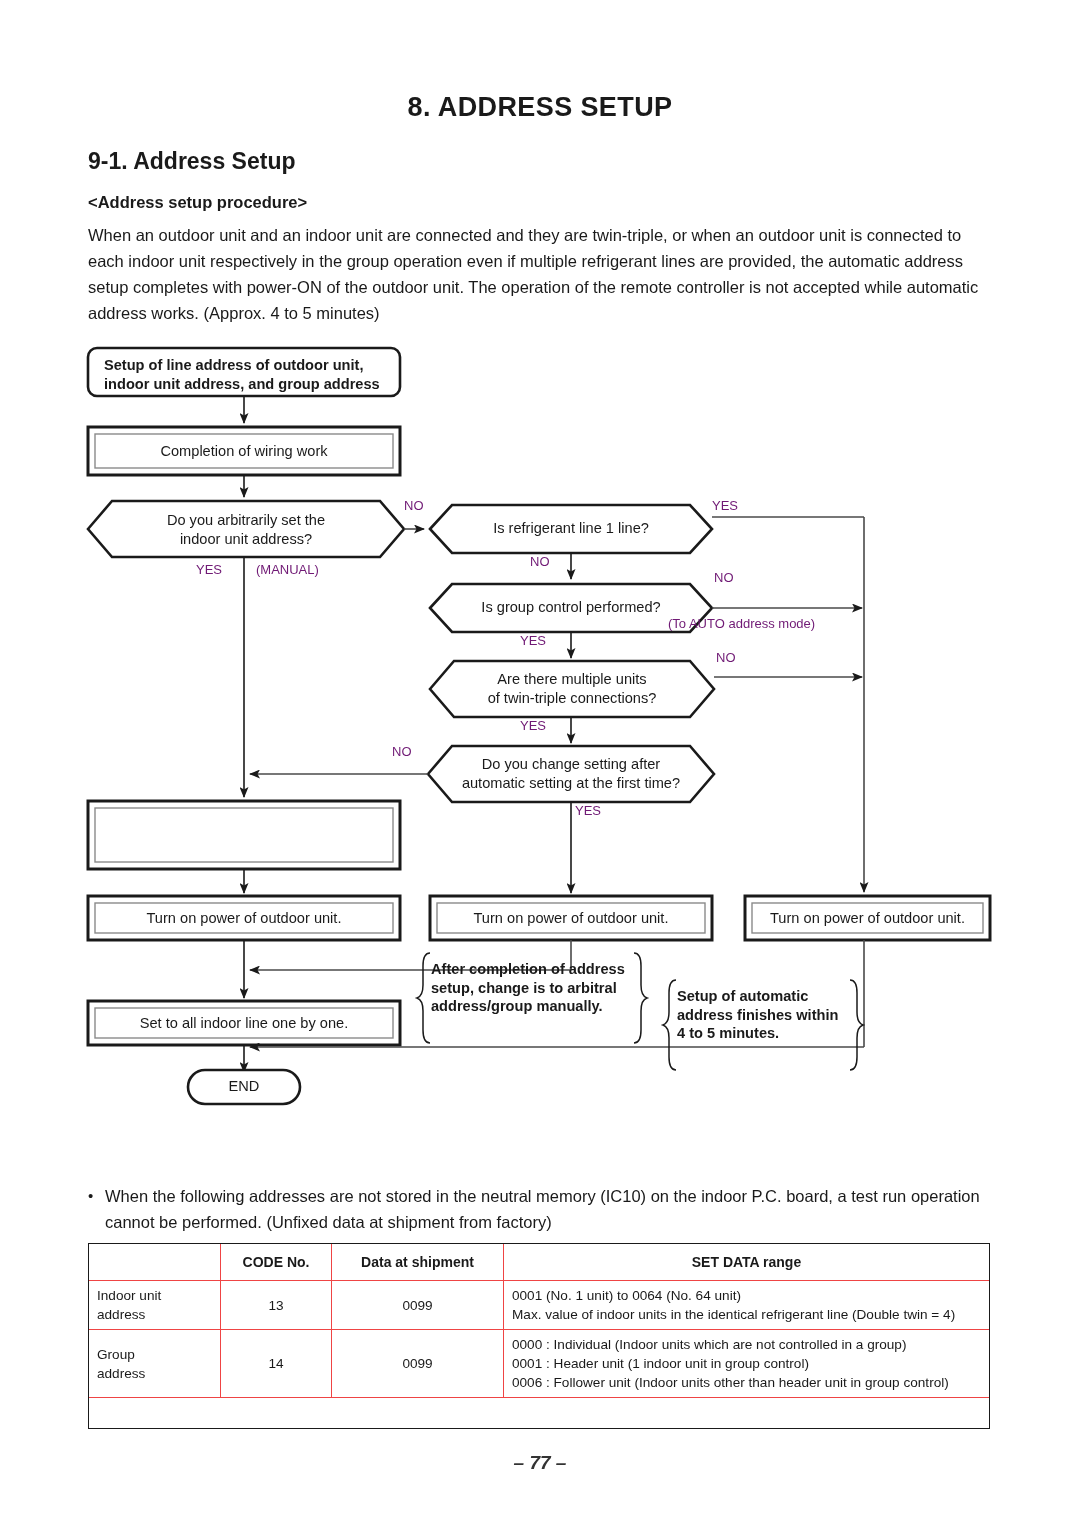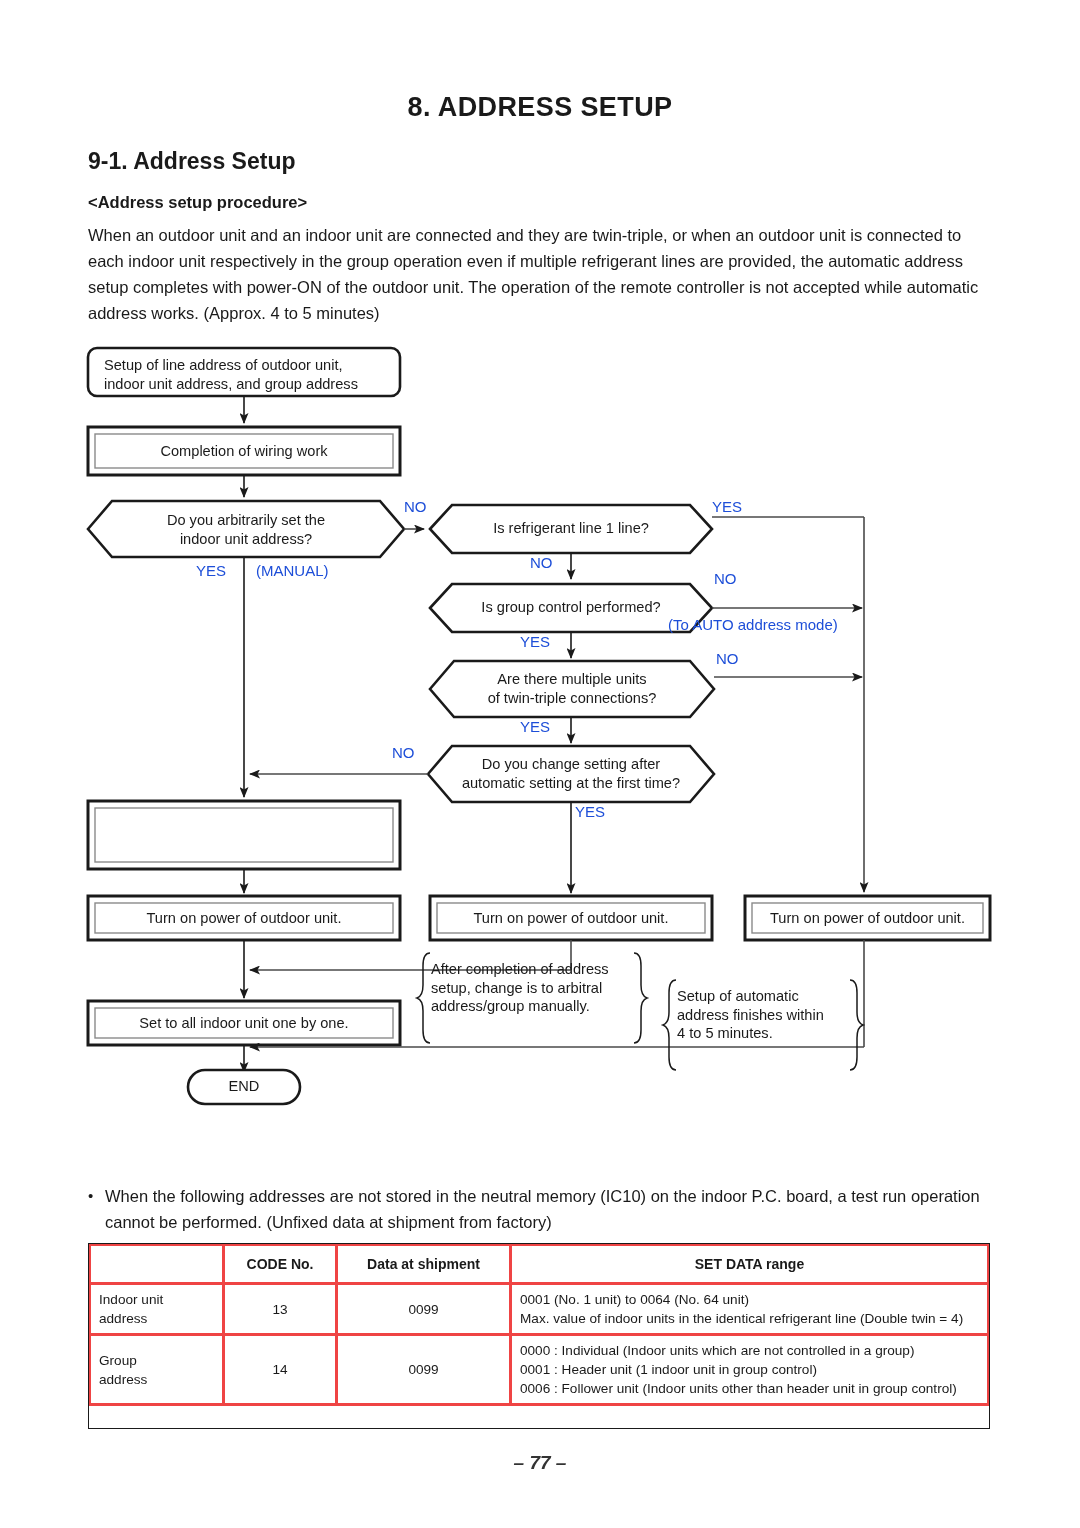--- a/index.html
+++ b/index.html
@@ -59,25 +59,25 @@
   }
   .flow svg { display:block; }
   .node-text {
     position: absolute;
     font-size: 14.6px;
     line-height: 18.5px;
     color: #1a1a1a;
     white-space: pre-line;
   }
   .node-text.ctr { text-align: center; }
-  .node-text.lft { text-align: left; }
+  .node-text.lft { text-align: left; font-weight: bold; }
   .edge-label {
     position: absolute;
-    font-size: 15px;
-    color: #1d4ed8;
+    font-size: 13px;
+    color: #701a75;
     white-space: nowrap;
   }
   
   .note {
     position: absolute;
     left: 88px; top: 1183px;
     width: 910px;
     font-size: 16.5px;
     line-height: 26px;
   }
@@ -93,21 +93,21 @@
   
   table.spec {
     position: absolute;
     left: 88px; top: 1243px;
     width: 902px;
     border-collapse: collapse;
     font-size: 13.6px;
     color: #1a1a1a;
   }
   table.spec td, table.spec th {
-    border: 3px solid #ef4444;
+    border: 1px solid #ef4444;
     padding: 5px 8px;
     vertical-align: middle;
     font-weight: normal;
     text-align: left;
   }
   table.spec th {
     font-weight: bold;
     text-align: center;
     font-size: 14px;
   }
@@ -247,21 +247,21 @@
     <div class="node-text ctr" style="left: 444px; top: 425px; width: 254px; white-space: pre-line;">Do you change setting after
 automatic setting at the first time?</div>
 
 
     <div class="node-text ctr" style="left:95px; top:579px; width:298px;">Turn on power of outdoor unit.</div>
 
     <div class="node-text ctr" style="left:437px; top:579px; width:268px;">Turn on power of outdoor unit.</div>
 
     <div class="node-text ctr" style="left:752px; top:579px; width:231px;">Turn on power of outdoor unit.</div>
 
-    <div class="node-text ctr" style="left:95px; top:684px; width:298px;">Set to all indoor unit one by one.</div>
+    <div class="node-text ctr" style="left:95px; top:684px; width:298px;">Set to all indoor line one by one.</div>
 
     <div class="node-text ctr" style="left:188px; top:747px; width:112px;">END</div>
 
     <div class="edge-label" style="left:404px; top:168px;">NO</div>
 
     <div class="edge-label" style="left:196px; top:232px;">YES</div>
 
     <div class="edge-label" style="left:256px; top:232px;">(MANUAL)</div>
 
     <div class="edge-label" style="left:712px; top:168px;">YES</div>

